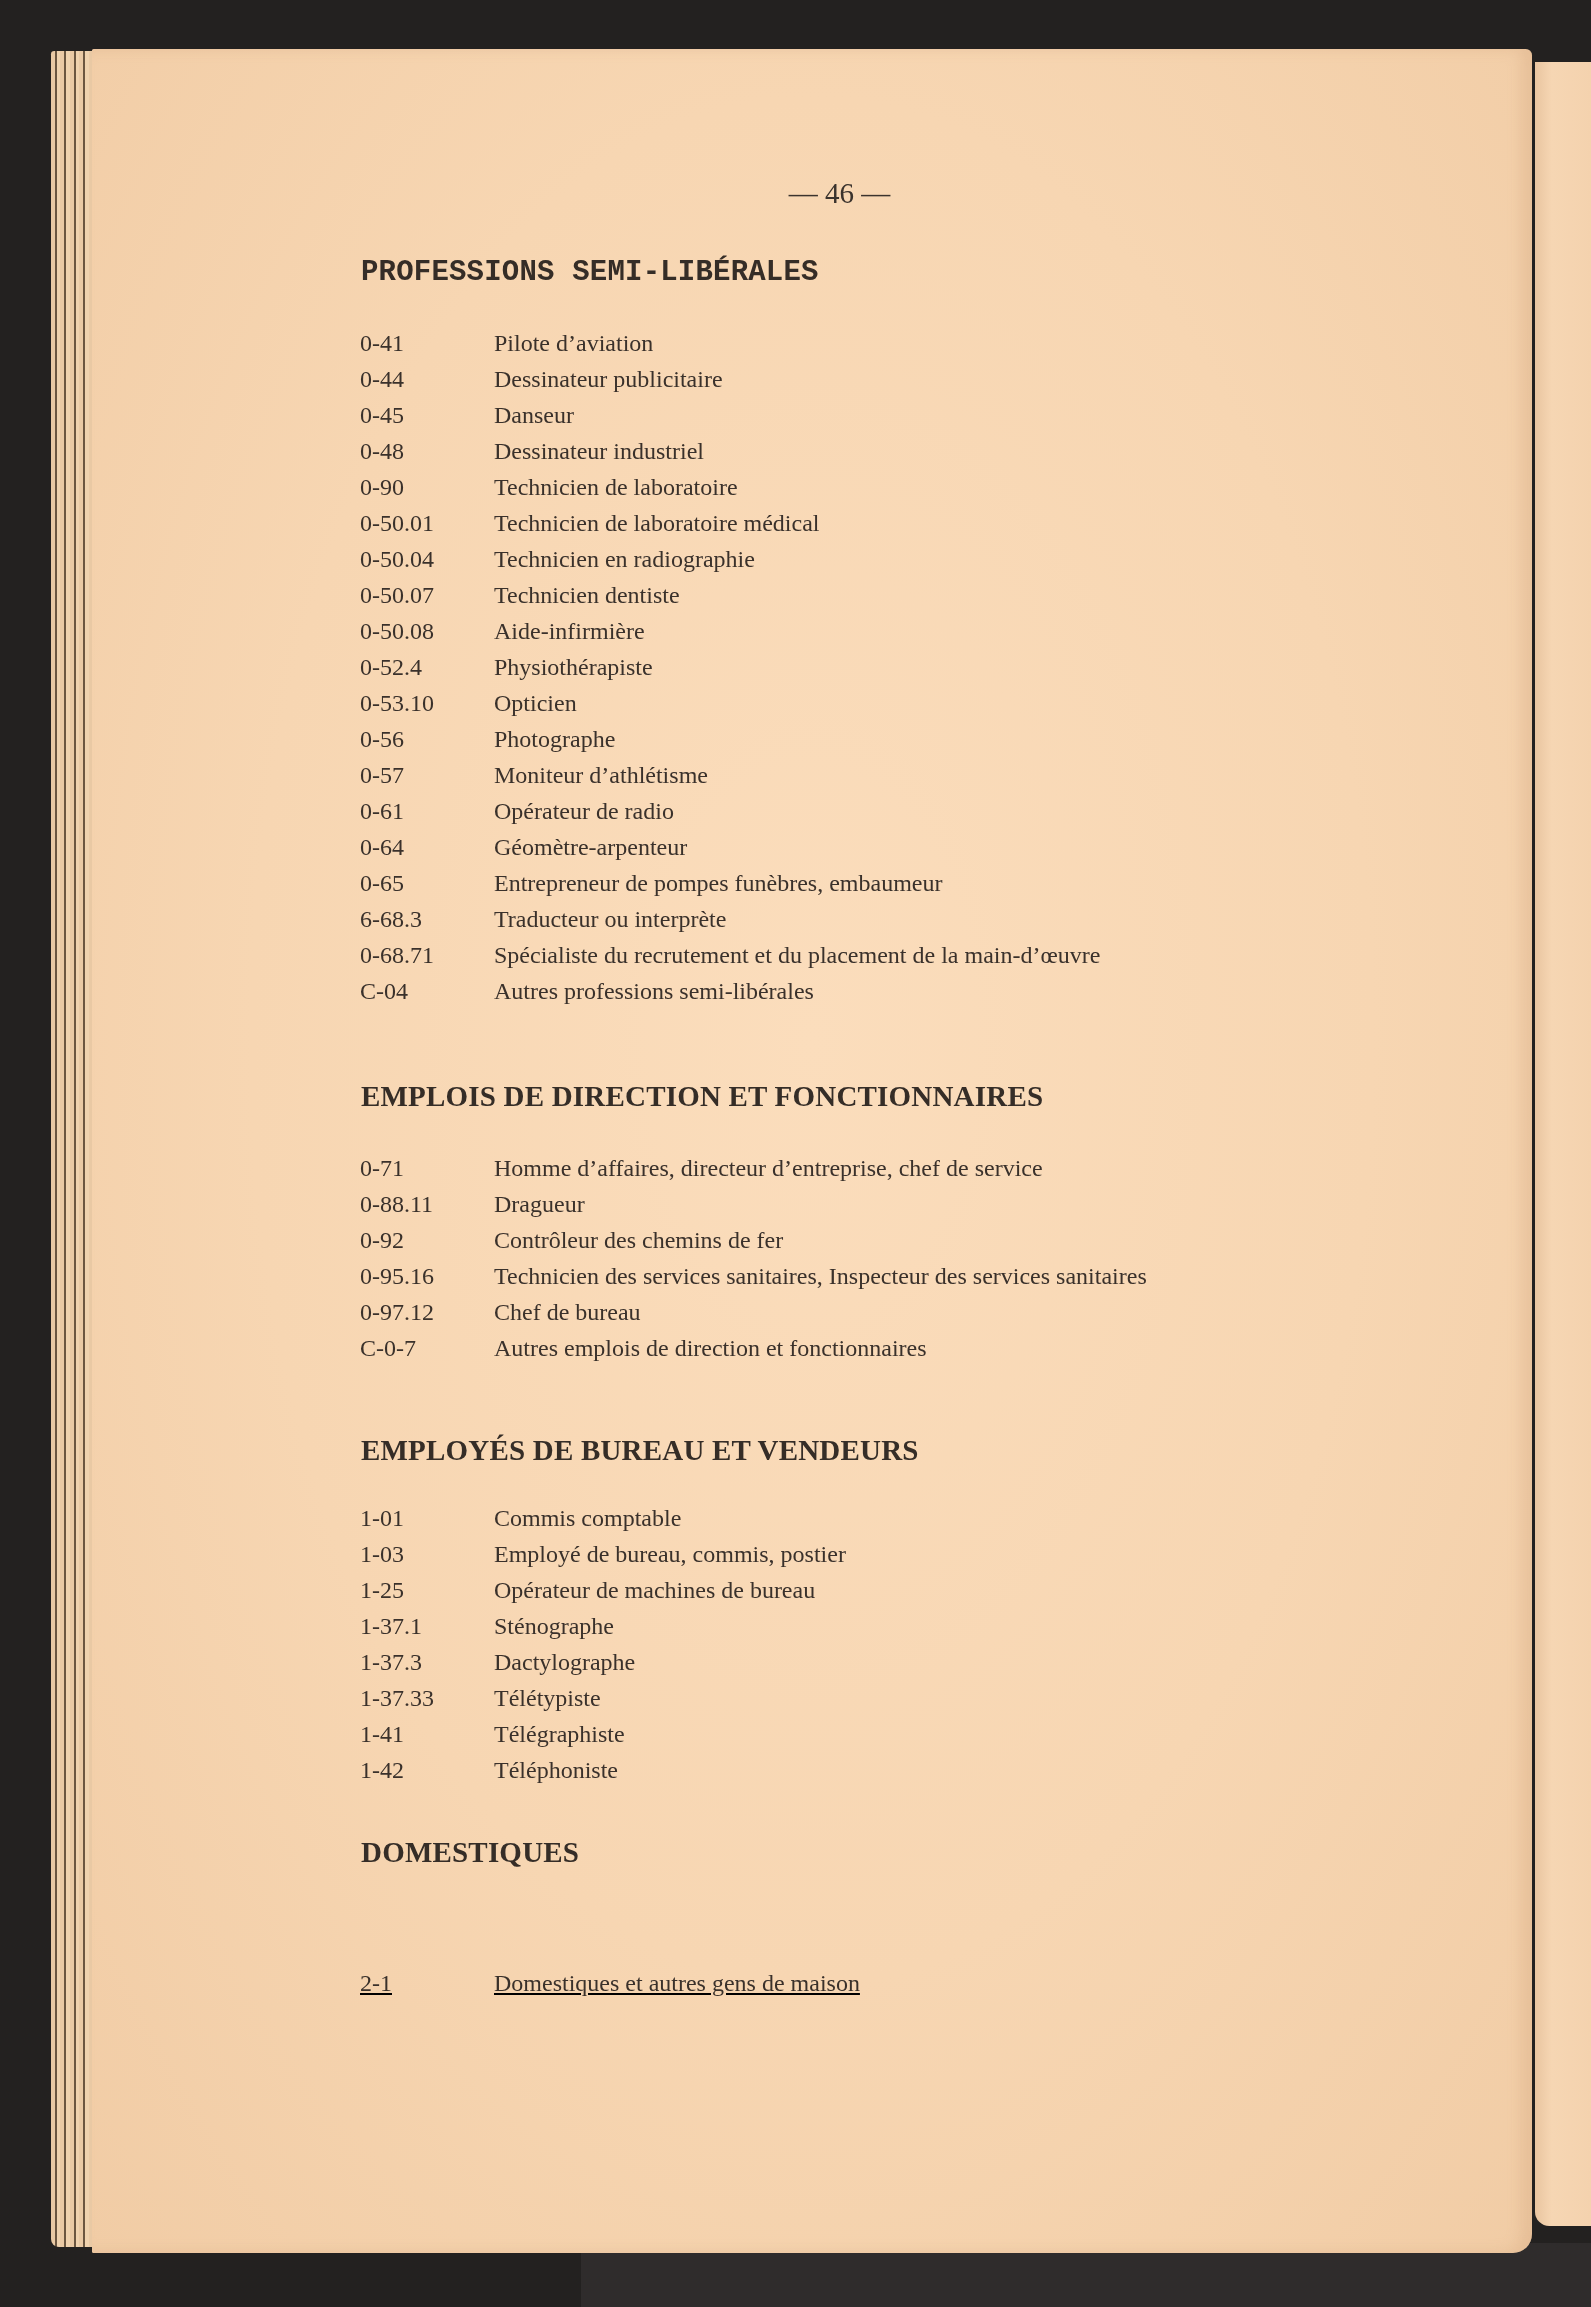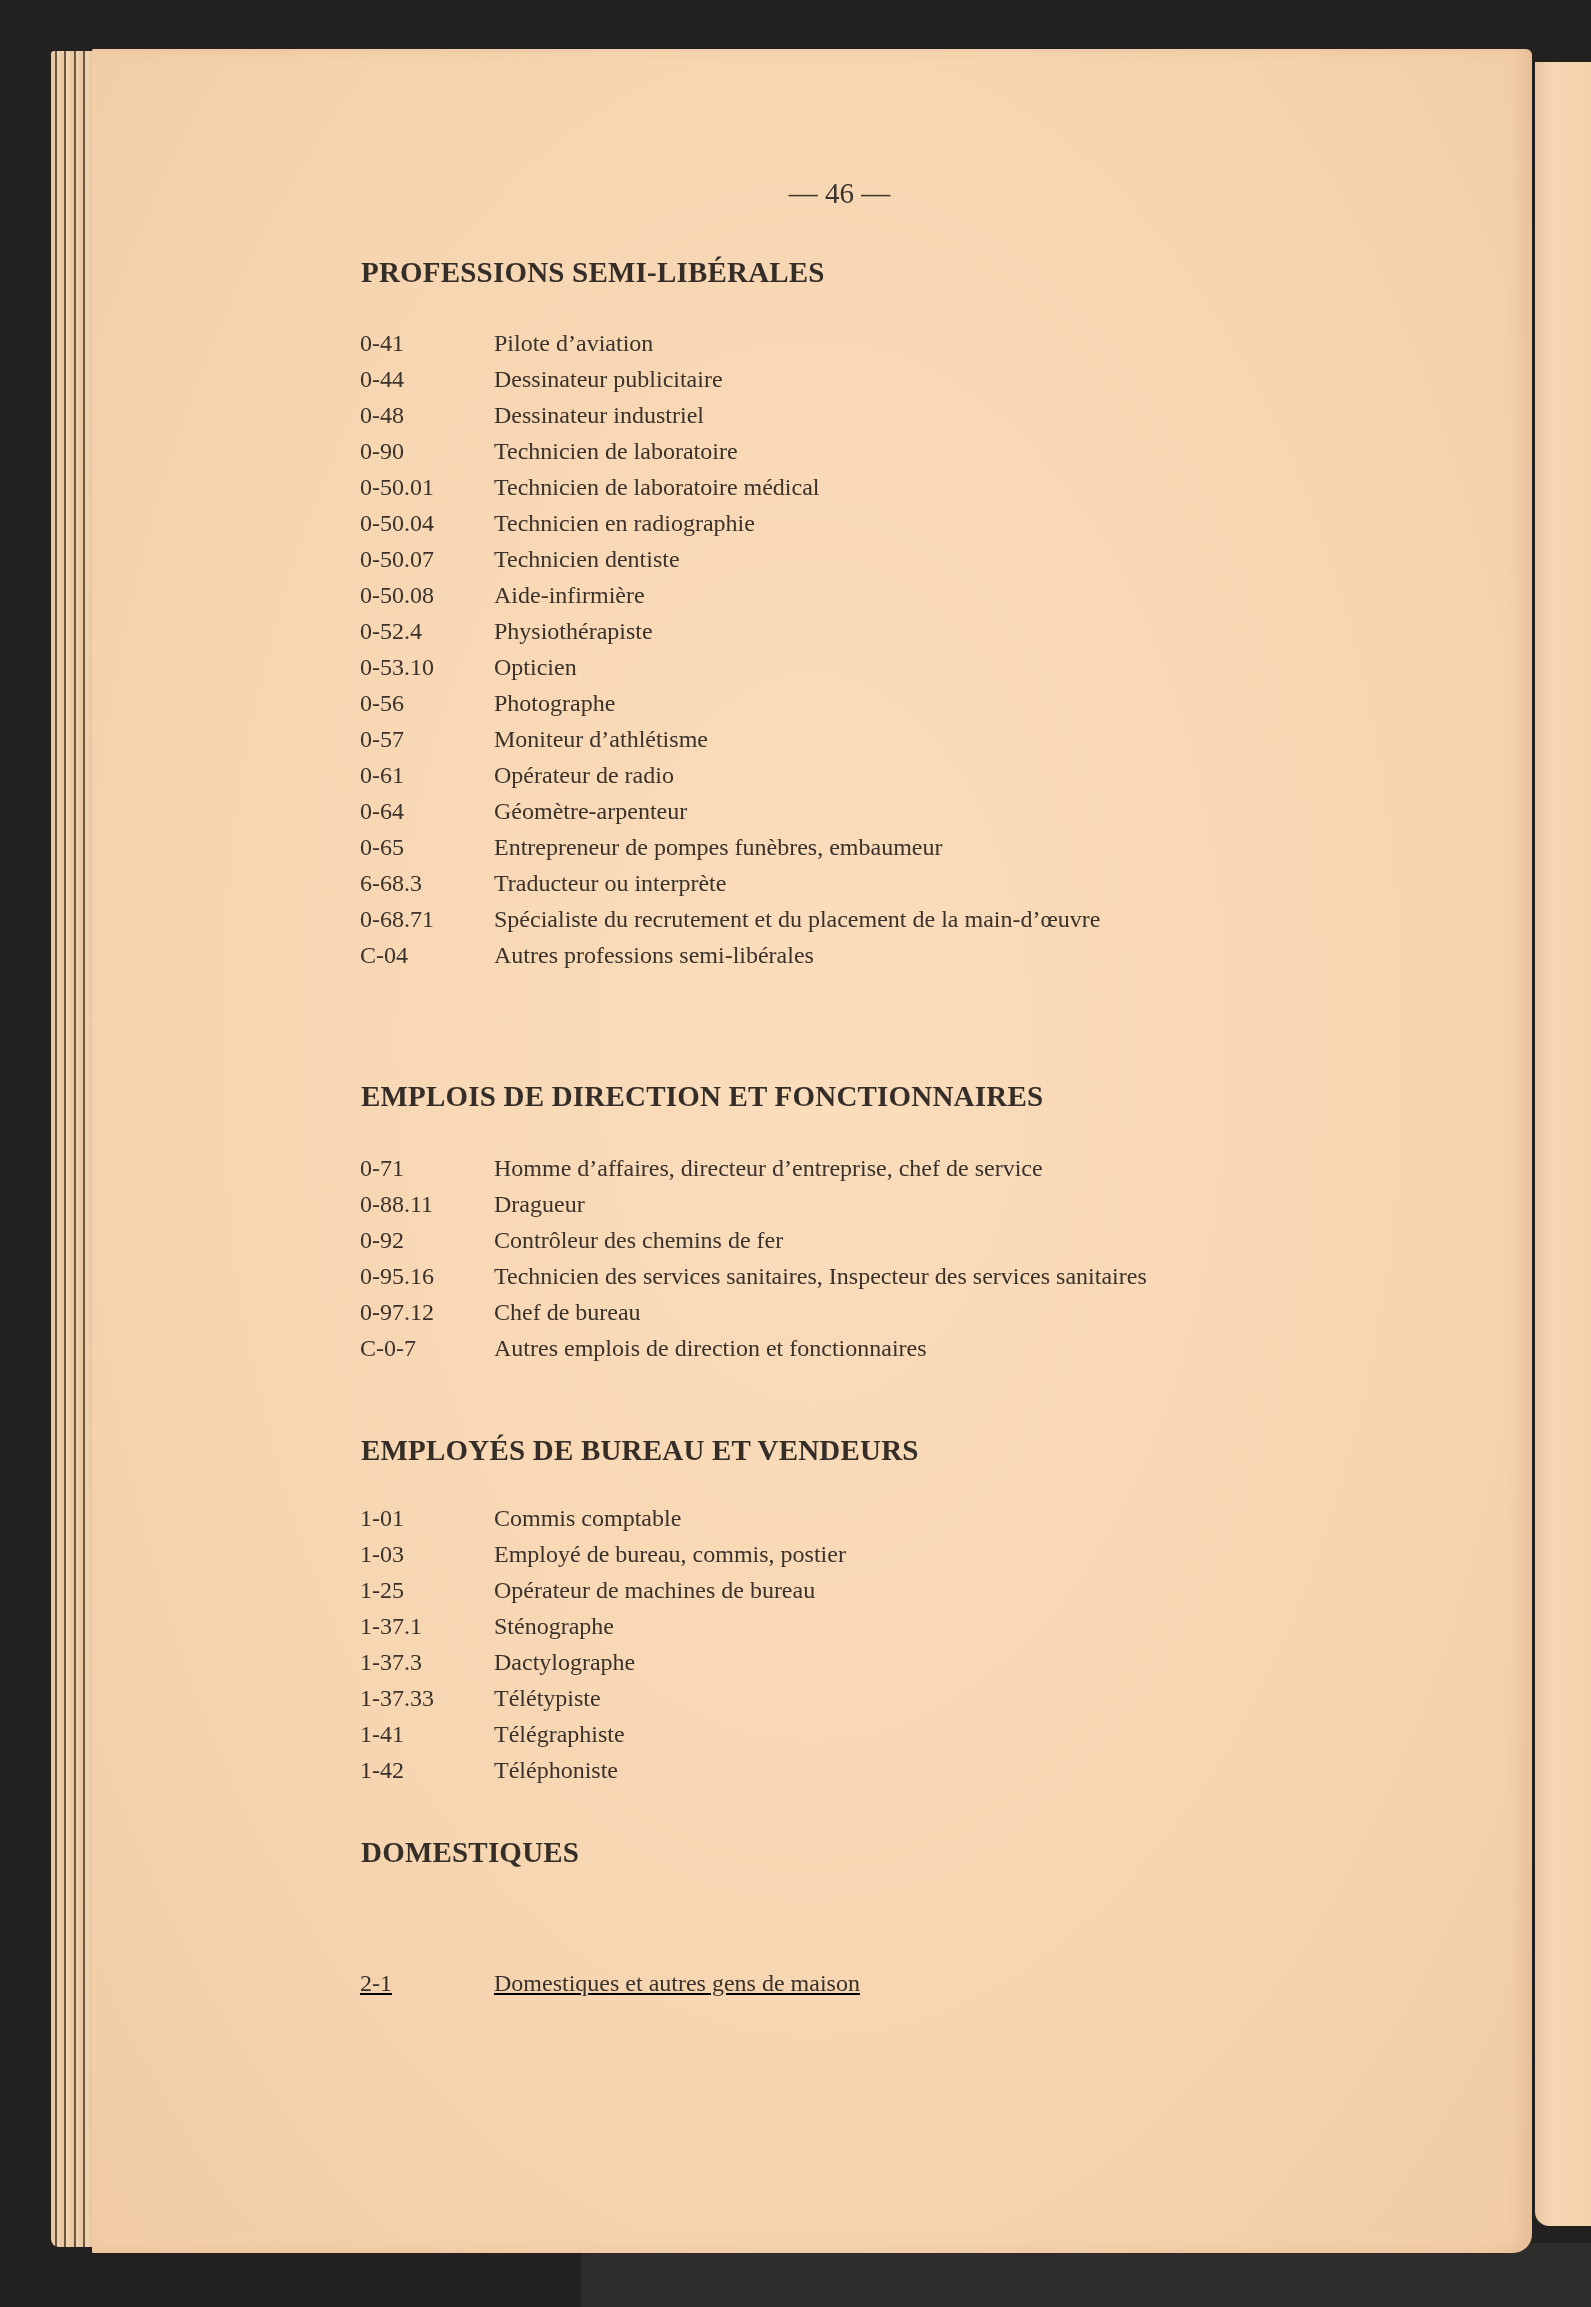--- a/index.html
+++ b/index.html
@@ -98,31 +98,35 @@
 <body>
 
 <div class="bg-right"></div>
 <div class="page-right-edge"></div>
 <div class="page-stack"></div>
 
 <div class="page"></div>
 
 <div class="page-number">— 46 —</div>
 
-<div class="section-title" style="top:256px;">PROFESSIONS SEMI-LIBÉRALES</div>
+<div class="section-title" style="top:256px;font-family:Liberation Mono, monospace;">PROFESSIONS SEMI-LIBÉRALES</div>
 <ul class="list" style="top:325px;">
     <li class="row">
       <span class="code">0-41</span>
       <span class="label">Pilote d’aviation</span>
     </li>
     <li class="row">
       <span class="code">0-44</span>
       <span class="label">Dessinateur publicitaire</span>
     </li>
     <li class="row">
+      <span class="code">0-45</span>
+      <span class="label">Danseur</span>
+    </li>
+    <li class="row">
       <span class="code">0-48</span>
       <span class="label">Dessinateur industriel</span>
     </li>
     <li class="row">
       <span class="code">0-90</span>
       <span class="label">Technicien de laboratoire</span>
     </li>
     <li class="row">
       <span class="code">0-50.01</span>
       <span class="label">Technicien de laboratoire médical</span>

